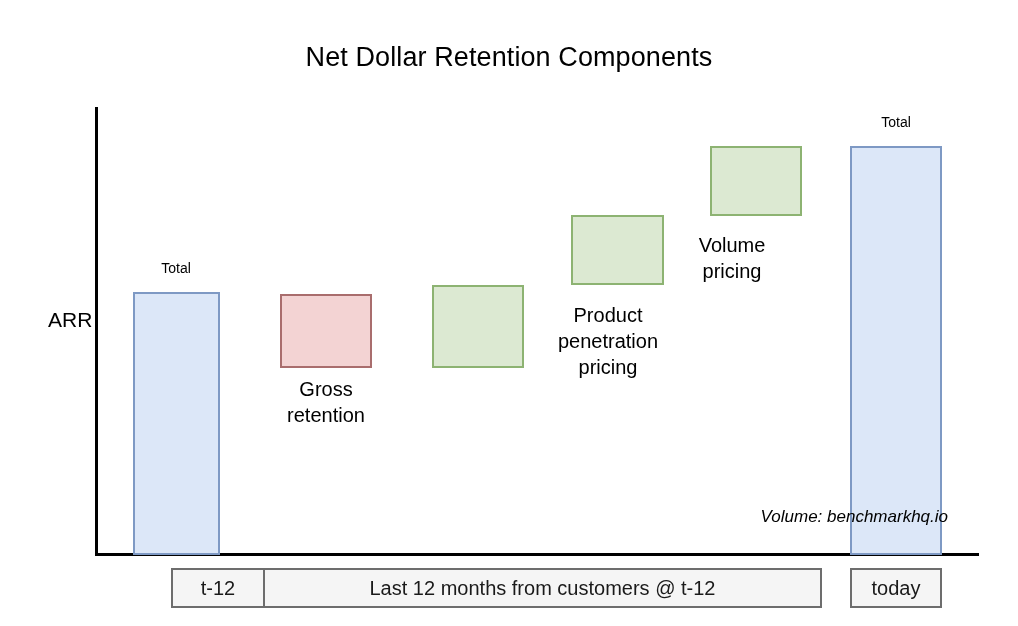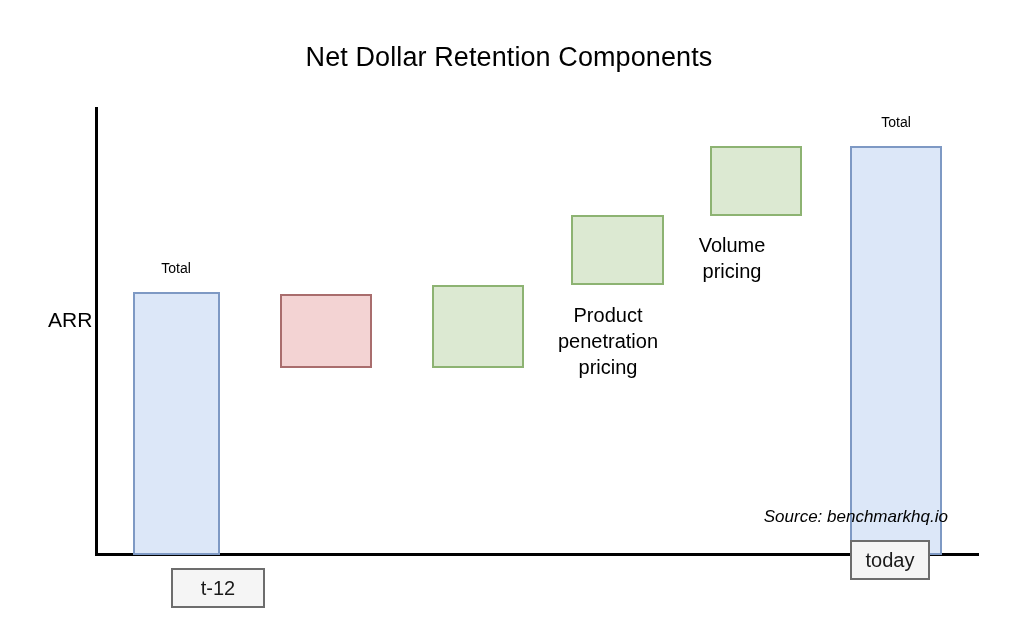--- a/index.html
+++ b/index.html
@@ -121,35 +121,38 @@
   <div class="chart-title">Net Dollar Retention Components</div>
 
   <div class="axis-y"></div>
   <div class="axis-x"></div>
   <div class="axis-label-y">ARR</div>
 
   <div class="bar total" style="left:133px; top:292px; width:87px; height:263px;"></div>
   <div class="bar-note total-note" style="left:126px; top:255px; width:100px;">Total</div>
 
   <div class="bar negative" style="left:280px; top:294px; width:92px; height:74px;"></div>
+  <div class="bar-note" style="left:255px; top:376px; width:142px;">Gross
+retention</div>
 
   <div class="bar positive" style="left:432px; top:285px; width:92px; height:83px;"></div>
 
   <div class="bar positive" style="left:571px; top:215px; width:93px; height:70px;"></div>
   <div class="bar-note" style="left:526px; top:302px; width:164px;">Product
 penetration
 pricing</div>
 
   <div class="bar positive" style="left:710px; top:146px; width:92px; height:70px;"></div>
   <div class="bar-note" style="left:662px; top:232px; width:140px;">Volume
 pricing</div>
 
   <div class="bar total" style="left:850px; top:146px; width:92px; height:409px;"></div>
   <div class="bar-note total-note" style="left:846px; top:109px; width:100px;">Total</div>
 
-  <div class="source-note">Source: benchmarkhq.io</div>
+  <div class="source-note">Volume: benchmarkhq.io</div>
 
   <div class="cat-box" style="left:135px; top:568px; width:94px; height:40px;margin-left:36px;">t-12</div>
 
+  <div class="cat-box" style="left:263px; top:568px; width:559px; height:40px;">Last 12 months from customers @ t-12</div>
 
-  <div class="cat-box" style="left:850px; top:540px; width:80px; height:40px;">today</div>
+  <div class="cat-box" style="left:850px; top:568px; width:92px; height:40px;">today</div>
 
 </div>
 
 </body></html>

